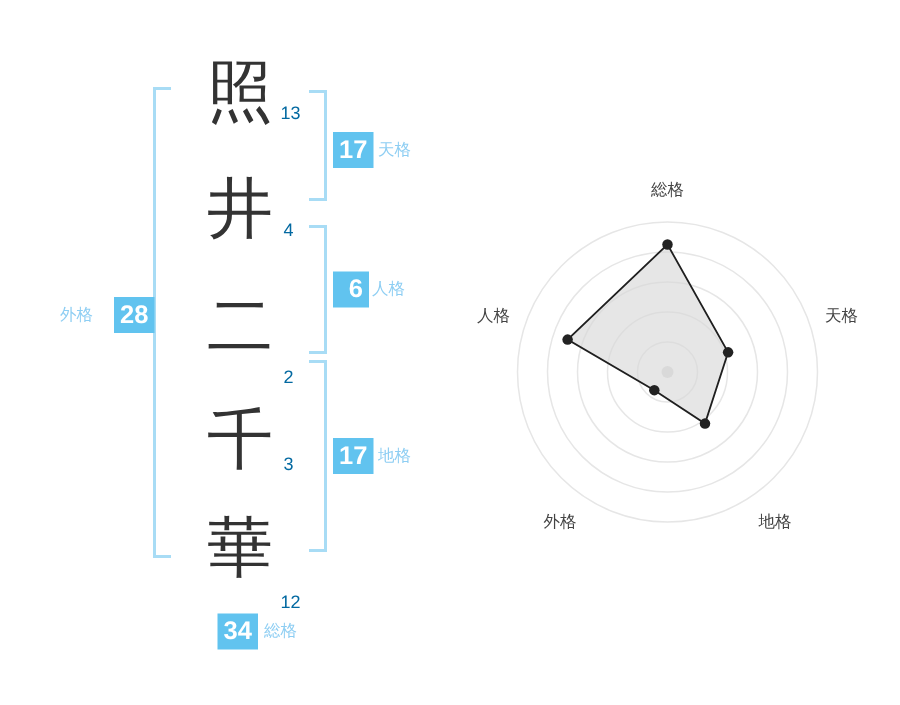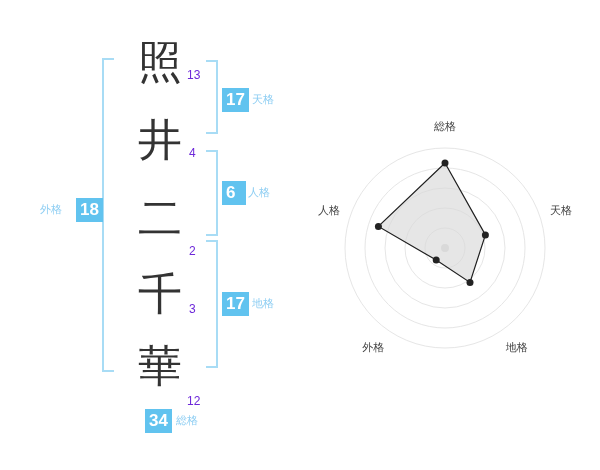--- a/index.html
+++ b/index.html
@@ -34,35 +34,35 @@
     font-family: "DejaVu Sans", sans-serif;
     font-size: 44px;
     line-height: 44px;
     color: #333333;
     text-align: center;
     width: 54px;
   }
   .stroke-num {
     position: absolute;
     font-size: 12px;
-    color: #6d28d9;
+    color: #0369a1;
     font-family: "Liberation Sans", sans-serif;
   }
 
   .badge {
     position: absolute;
     background: #61c3ef;
     color: #ffffff;
     font-size: 17px;
     font-weight: bold;
     line-height: 24px;
     height: 24px;
     min-width: 24px;
     padding: 0 4px;
-    text-align: left;
+    text-align: right;
     box-sizing: border-box;
     font-family: "Liberation Sans", sans-serif;
   }
   .badge-label {
     position: absolute;
     font-size: 11px;
     color: #8ecef3;
     font-family: "DejaVu Sans", sans-serif;
     line-height: 24px;
   }
@@ -101,21 +101,21 @@
 <body>
 
 <div id="root">
 
   <div class="name-panel">
 
     <div class="bracket-left" style="left:102px; top:58px; width:12px; height:128px; border-top-width:2px; border-bottom:none;"></div>
     <div class="bracket-left" style="left:102px; top:290px; width:12px; height:82px; border-bottom-width:2px; border-top:none;"></div>
     <div class="bracket-left" style="left:102px; top:186px; width:2px; height:104px; border:none; background:#a8dcf5;"></div>
 
-    <div class="badge" style="left:76px; top:198px;">18</div>
+    <div class="badge" style="left:76px; top:198px;">28</div>
     <div class="badge-label" style="left:40px; top:198px;">外格</div>
 
     <div class="kanji" style="left:133px; top:40px;">照</div>
     <div class="stroke-num" style="left:187px; top:68px;">13</div>
 
     <div class="kanji" style="left:133px; top:118px;">井</div>
     <div class="stroke-num" style="left:189px; top:146px;">4</div>
 
     <div class="kanji" style="left:133px; top:196px;">二</div>
     <div class="stroke-num" style="left:189px; top:244px;">2</div>

